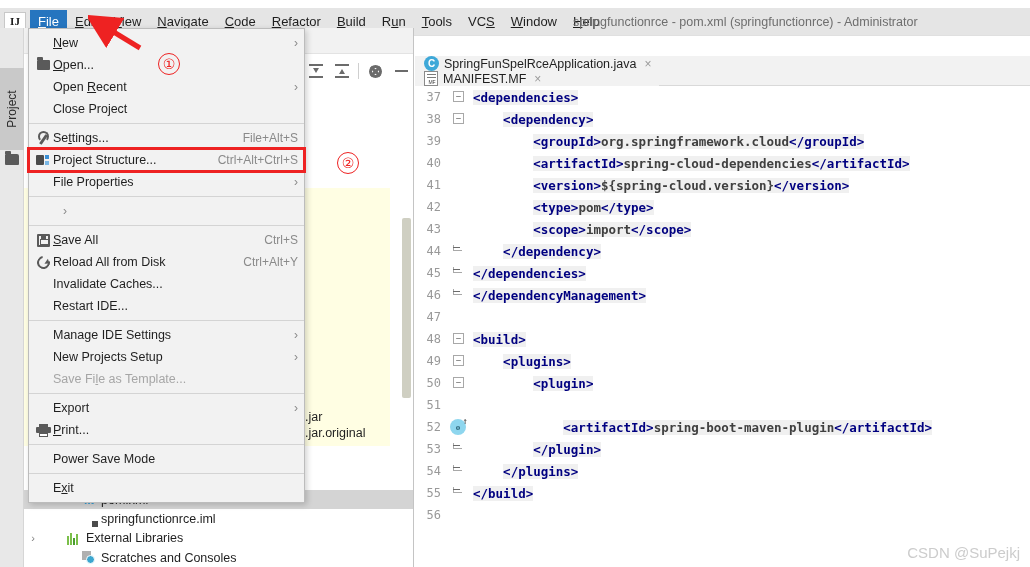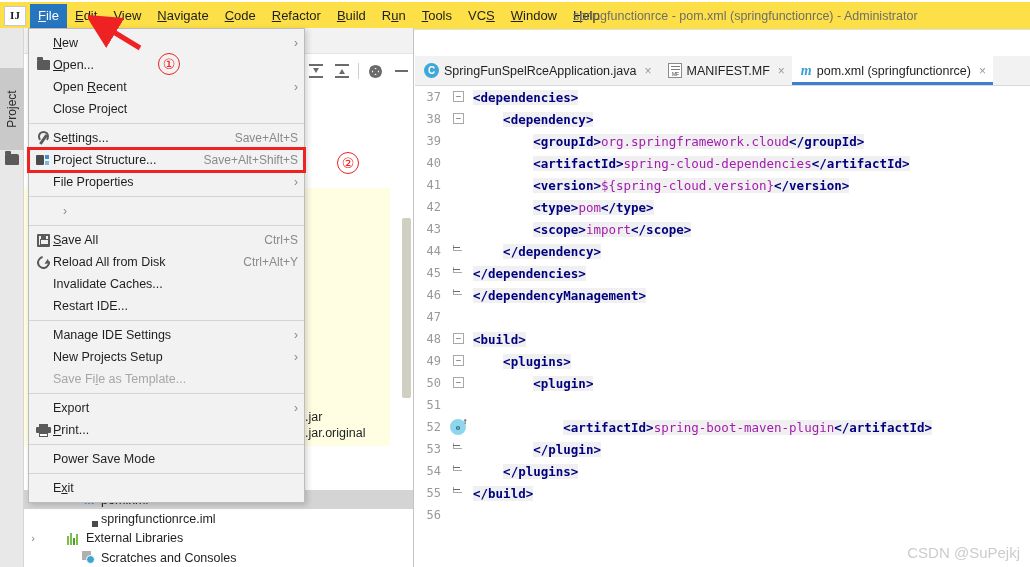--- a/index.html
+++ b/index.html
@@ -16,24 +16,24 @@
   #app {
     position: relative;
     width: 1030px;
     height: 567px;
     background: #ffffff;
   }
 
   
   .titlebar {
     position: absolute;
-    top: 2px; left: 0;
+    top: 8px; left: 0;
     width: 1030px;
     height: 28px;
-    background: #fde047;
+    background: #e5e5e5;
     border-bottom: 1px solid #e0e0e0;
     display: flex;
     align-items: center;
   }
   .ij-logo {
     width: 22px; height: 20px;
     margin-left: 4px;
     background: #ffffff;
     border: 1px solid #c8c8c8;
     display: flex; align-items: center; justify-content: center;
@@ -497,21 +497,21 @@
     position: absolute;
     right: -2px; top: -3px;
     font-size: 9px;
     color: #3b3b3b;
   }
   .code-text {
     white-space: pre;
     color: #000000;
   }
   .tag { color: #000080; font-weight: bold; background: #f0f0f0; }
-  .val { color: #a21caf; }
+  .val { color: #404040; font-weight: bold; }
   .codebg { background: #f0f0f0; }
 
   
   .dropdown {
     position: absolute;
     left: 28px; top: 28px;
     width: 277px;
     background: #f2f2f2;
     border: 1px solid #bcbcbc;
     box-shadow: 2px 2px 6px rgba(0,0,0,0.18);
@@ -809,21 +809,21 @@
     <div class="tb-btn">
       <span class="icon-gear"></span>
     </div>
     <div class="tb-btn">
       <span class="icon-minus"></span>
     </div>
   </div>
 
   <div class="tabstrip">
 
-    <div id="tabs-host" style="display:flex;">
+    <div id="tabs-host" style="display:flex;flex-direction:column;">
         <div class="etab">
           <span class="icon-java"></span>
           <span>SpringFunSpelRceApplication.java</span>
           <span class="tab-close">×</span>
         </div>
         <div class="etab">
           <span class="icon-mf"></span>
           <span>MANIFEST.MF</span>
           <span class="tab-close">×</span>
         </div>
@@ -986,32 +986,32 @@
         <div class="mrow">
           <span class="micon"></span>
           <span class="mlabel">Close Project</span>
         </div>
         <div class="msep"></div>
         <div class="mrow">
           <span class="micon">
             <span class="ic-wrench"></span>
           </span>
           <span class="mlabel">Se<u>t</u>tings...</span>
-          <span class="mshort">Save+Alt+S</span>
+          <span class="mshort">File+Alt+S</span>
         </div>
         <div class="mrow highlight-box">
           <span class="micon">
             <span class="ic-projstruct">
               <i class="big"></i>
               <i class="b1"></i>
               <i class="b3"></i>
             </span>
           </span>
           <span class="mlabel">Project Structure...</span>
-          <span class="mshort">Save+Alt+Shift+S</span>
+          <span class="mshort">Ctrl+Alt+Ctrl+S</span>
         </div>
         <div class="mrow">
           <span class="micon"></span>
           <span class="mlabel">File Properties</span>
           <span class="msub">›</span>
         </div>
         <div class="msep"></div>
         <div class="mrow">
           <span class="micon"></span>
           <span class="msub">›</span>

